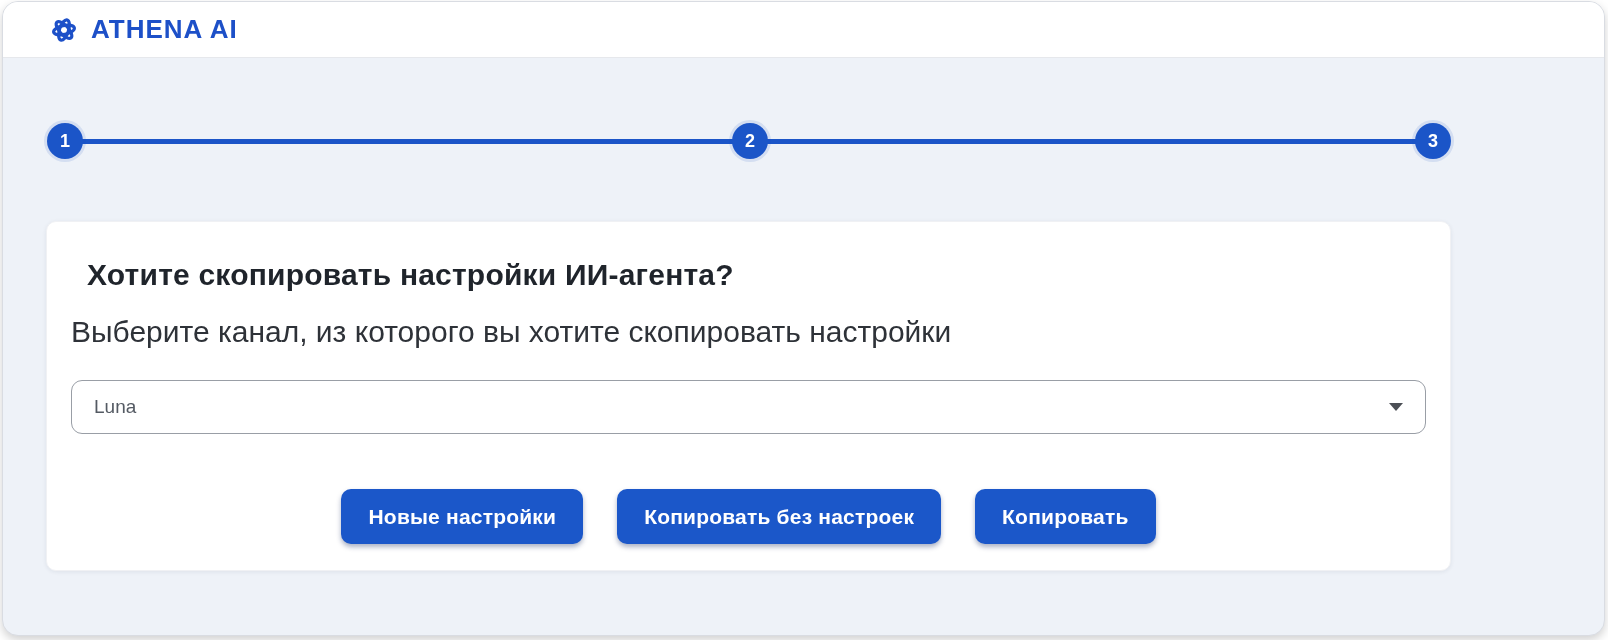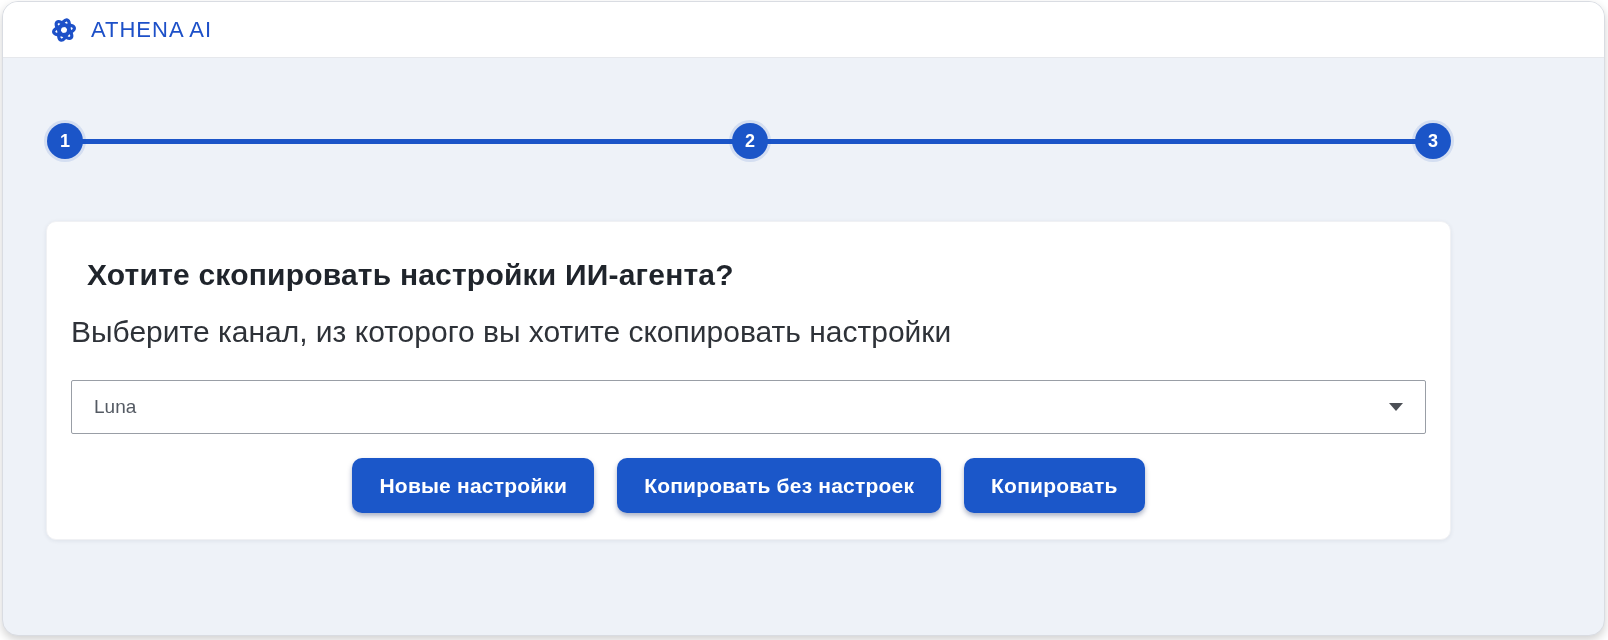--- a/index.html
+++ b/index.html
@@ -5,42 +5,42 @@
   html,body{margin:0;padding:0;background:#ffffff;width:1608px;height:640px;
     font-family:"Liberation Sans","DejaVu Sans",sans-serif;}
   .frame{position:absolute;left:2px;top:1px;width:1601px;height:633px;
     border:1px solid #d9dce2;border-radius:16px;overflow:hidden;
     background:#eef2f8;box-shadow:0 4px 10px rgba(0,0,0,.18);}
   
   .header{height:56px;background:#ffffff;border-bottom:1px solid #e6e8ec;
     display:flex;align-items:center;padding-left:44px;box-sizing:border-box;}
   .brand{display:flex;align-items:center;gap:10px;}
   .logo-svg{transform:rotate(-12deg);}
-  .brand-text{font-size:22px;font-weight:400;color:#1d50c8;letter-spacing:1px;}
+  .brand-text{font-size:26px;font-weight:700;color:#1d50c8;letter-spacing:1px;}
   
   .stepper{position:absolute;left:0;top:0;width:100%;}
   .step-line{position:absolute;left:60px;width:1372px;top:137px;height:5px;
     background:#1b55c8;border-radius:3px;}
   .step-circle{position:absolute;top:121px;width:36px;height:36px;border-radius:50%;
     background:#1b55c8;color:#ffffff;display:flex;align-items:center;justify-content:center;
     font-size:18px;font-weight:700;box-shadow:0 0 0 3px rgba(27,85,200,.12);}
   .step-1{left:44px;} .step-2{left:729px;} .step-3{left:1412px;}
   
   .card{position:absolute;left:43px;top:219px;width:1405px;box-sizing:border-box;
     background:#ffffff;border:1px solid #f0f1f4;border-radius:10px;
     box-shadow:0 1px 4px rgba(25,35,60,.08);padding:20px 24px 26px 24px;}
   .card-title{margin:16px;font-size:30px;font-weight:700;color:#1f242b;letter-spacing:.2px;}
   .card-subtitle{margin:23px 0 0 0;font-size:30px;font-weight:400;color:#2e3238;}
   .select{margin-top:31px;height:54px;box-sizing:border-box;background:#ffffff;
-    border:1px solid #999ea6;border-radius:2px;display:flex;align-items:center;
+    border:1px solid #999ea6;border-radius:11px;display:flex;align-items:center;
     justify-content:space-between;padding:0 22px;cursor:pointer;}
   .select-value{font-size:19px;color:#545a63;}
   .chevron{width:0;height:0;border-left:7px solid transparent;
     border-right:7px solid transparent;border-top:8px solid #4b4f55;}
-  .btn-row{margin-top:24px;display:flex;justify-content:center;gap:23px;}
+  .btn-row{margin-top:55px;display:flex;justify-content:center;gap:34px;}
   .btn{height:55px;padding:0 27px;border:none;border-radius:10px;cursor:pointer;
     background:#1b57c9;color:#ffffff;font-size:21px;font-weight:600;letter-spacing:.2px;
     font-family:"Liberation Sans","DejaVu Sans",sans-serif;
     box-shadow:0 3px 5px rgba(15,35,90,.35);}
 </style>
 </head>
 <body>
 
 <div class="frame">
 

